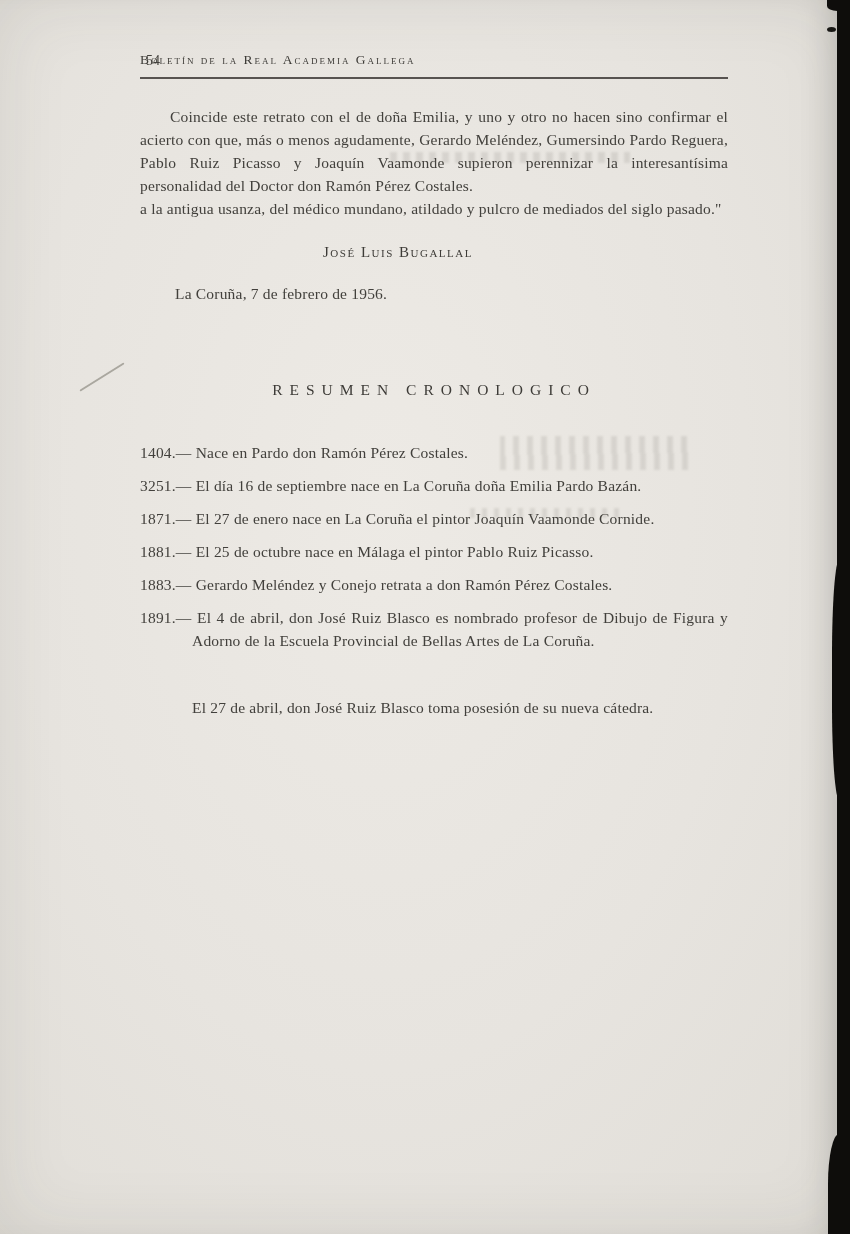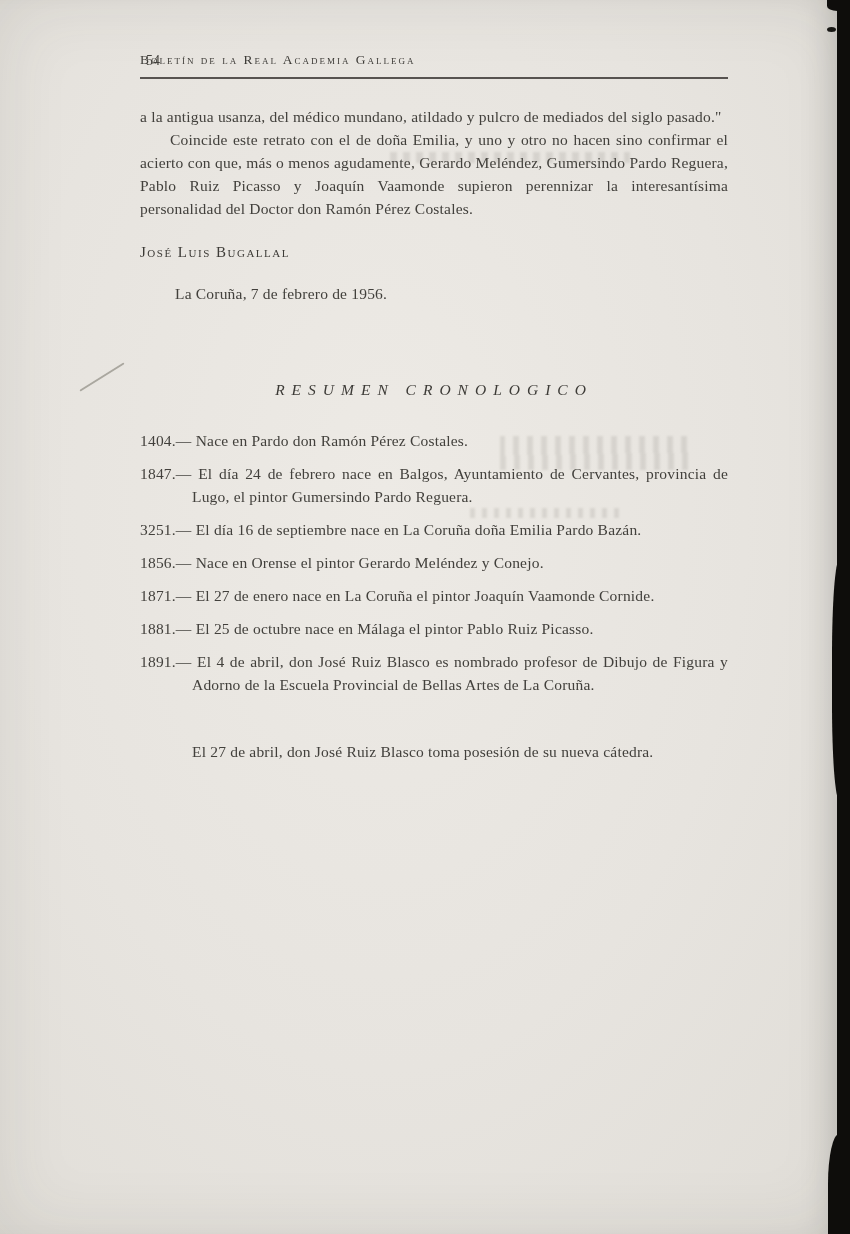--- a/index.html
+++ b/index.html
@@ -32,37 +32,36 @@
     font-size:15.5px;
     line-height:23px;
     text-align:justify;
     letter-spacing:0.2px;
   }
   p.para.indent { text-indent:30px; }
 
   .signature {
     margin-top:24px;
     padding-right:72px;
-    text-align:left;
+    text-align:center;
     font-variant:small-caps;
     letter-spacing:1.5px;
     font-size:15px;
     color:#3d3b37;
   }
 
   .dateline { margin:24px 0 0 35px; font-size:15.5px; letter-spacing:0.2px; }
 
   .resumen-title {
-    margin:78px 0 30px;
+    margin:78px 0 42px;
     text-align:center;
     font-weight:normal;
     font-size:15.5px;
     letter-spacing:7px;
     color:#3d3b37;
-    font-style:italic;
   }
 
   .entry {
     font-size:15.5px;
     line-height:23px;
     padding-left:52px;
     text-indent:-52px;
     text-align:justify;
     letter-spacing:0.2px;
     margin-bottom:10px;
@@ -94,56 +93,53 @@
 <div class="scan">
 
   <div class="content">
 
     <header class="running">
       <span class="pagenum">54</span>
       <div class="running-head">Boletín de la Real Academia Gallega</div>
       <div class="rule"></div>
     </header>
 
+    <p class="para indent">Coincide este retrato con el de doña Emilia, y uno y otro no hacen sino confirmar el acierto con que, más o menos agudamente, Gerardo Meléndez, Gumersindo Pardo Reguera, Pablo Ruiz Picasso y Joaquín Vaamonde supieron perennizar la interesantísima personalidad del Doctor don Ramón Pérez Costales.</p>
     <p class="para">a la antigua usanza, del médico mundano, atildado y pulcro de mediados del siglo pasado."</p>
-    <p class="para indent">Coincide este retrato con el de doña Emilia, y uno y otro no hacen sino confirmar el acierto con que, más o menos agudamente, Gerardo Meléndez, Gumersindo Pardo Reguera, Pablo Ruiz Picasso y Joaquín Vaamonde supieron perennizar la interesantísima personalidad del Doctor don Ramón Pérez Costales.</p>
 
     <div class="signature">José Luis Bugallal</div>
 
     <p class="dateline">La Coruña, 7 de febrero de 1956.</p>
 
     <h2 class="resumen-title">RESUMEN CRONOLOGICO</h2>
 
     <div class="entries">
 
       <div class="entry">
         <span>1404.—</span> <span>Nace en Pardo don Ramón Pérez Costales.</span>
       </div>
 
-      <div class="entry">
-        <span>1847.—</span> <span>El día 24 de febrero nace en Balgos, Ayuntamiento de Cervantes, provincia de Lugo, el pintor Gumersindo Pardo Reguera.</span>
-      </div>
 
       <div class="entry">
         <span>3251.—</span> <span>El día 16 de septiembre nace en La Coruña doña Emilia Pardo Bazán.</span>
       </div>
 
-      <div class="entry">
-        <span>1856.—</span> <span>Nace en Orense el pintor Gerardo Meléndez y Conejo.</span>
-      </div>
 
       <div class="entry">
         <span>1871.—</span> <span>El 27 de enero nace en La Coruña el pintor Joaquín Vaamonde Cornide.</span>
       </div>
 
 
       <div class="entry">
         <span>1881.—</span> <span>El 25 de octubre nace en Málaga el pintor Pablo Ruiz Picasso.</span>
       </div>
 
+      <div class="entry">
+        <span>1883.—</span> <span>Gerardo Meléndez y Conejo retrata a don Ramón Pérez Costales.</span>
+      </div>
 
       <div class="entry">
         <span>1891.—</span> <span>El 4 de abril, don José Ruiz Blasco es nombrado profesor de Dibujo de Figura y Adorno de la Escuela Provincial de Bellas Artes de La Coruña.</span>
         <span class="cont">El 27 de abril, don José Ruiz Blasco toma posesión de su nueva cátedra.</span>
       </div>
 
     </div>
   </div>
 
   <div class="pencil-mark"></div>

